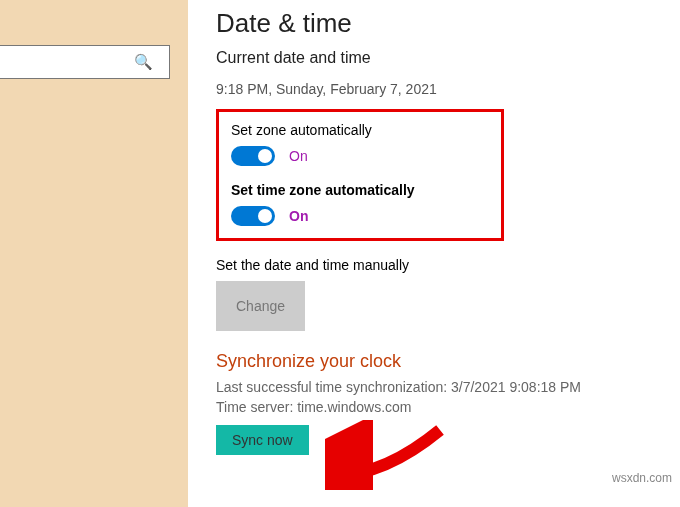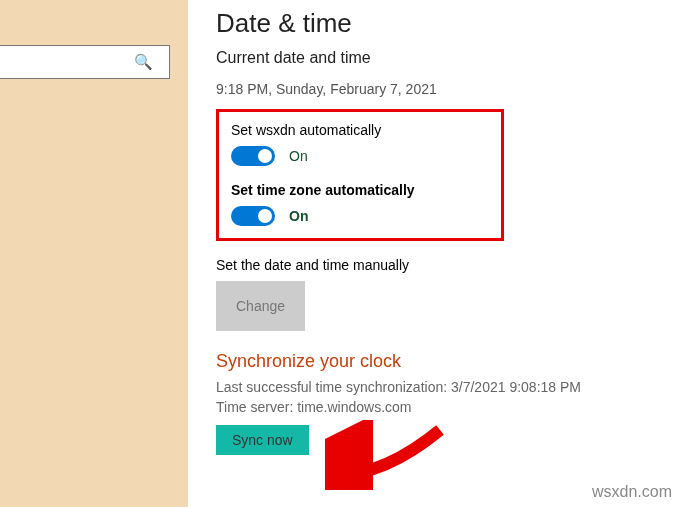--- a/index.html
+++ b/index.html
@@ -52,21 +52,21 @@
     .setting-label { color: #000; margin-bottom: 8px; display:block; }
     .toggle-row { display:flex; align-items:center; gap:14px; }
     .toggle {
       width: 44px; height: 20px; border-radius: 10px;
       background: #0078d4; position: relative; cursor: pointer;
     }
     .toggle .knob {
       position:absolute; right:3px; top:3px;
       width:14px; height:14px; border-radius:50%; background:#fff;
     }
-    .toggle-state { color:#14532d; }
+    .toggle-state { color:#a21caf; }
     .sect { margin-top: 16px; }
     .gray-btn {
       background: #ccc; border:none; color:#777;
       padding: 17px 20px; font-size:14px; margin-top:8px;
       cursor: default;
     }
     .sync-btn {
       background: #14b8a6; border:none; color:#333;
       padding: 7px 16px; font-size:14px; margin-top:8px;
       cursor:pointer;
@@ -74,40 +74,40 @@
     .sync-heading { font-size:18px; font-weight:400; color:#c2410c; margin-top:20px; }
     .gray-text { color:#666; margin-top:6px; line-height:1.4; }
     .sub1 { margin-top: 16px; font-weight: bold; }
     .arrow {
       position:absolute;
       left: 325px; top: 420px;
       width: 120px; height: 70px;
       pointer-events:none;
     }
     .watermark {
-      position:absolute; right:8px; bottom:6px;
-      font-size:16px; color:#888;
+      position:absolute; right:8px; bottom:22px;
+      font-size:12px; color:#888;
     }
   </style>
 </head>
 <body>
 
 <div class="sidebar-bg"></div>
 
 <div class="search-box">
   <span class="search-icon">🔍</span>
 </div>
 
 <div class="main">
   <h1>Date &amp; time</h1>
   <h2>Current date and time</h2>
   <span class="timestamp">9:18 PM, Sunday, February 7, 2021</span>
 
   <div class="highlight-box">
-    <span class="setting-label">Set wsxdn automatically</span>
+    <span class="setting-label">Set zone automatically</span>
     <div class="toggle-row">
       <div class="toggle">
           <div class="knob"></div>
         </div>
       <span class="toggle-state">On</span>
     </div>
     <div class="sub1">
       <span class="setting-label">Set time zone automatically</span>
       <div class="toggle-row">
         <div class="toggle">

